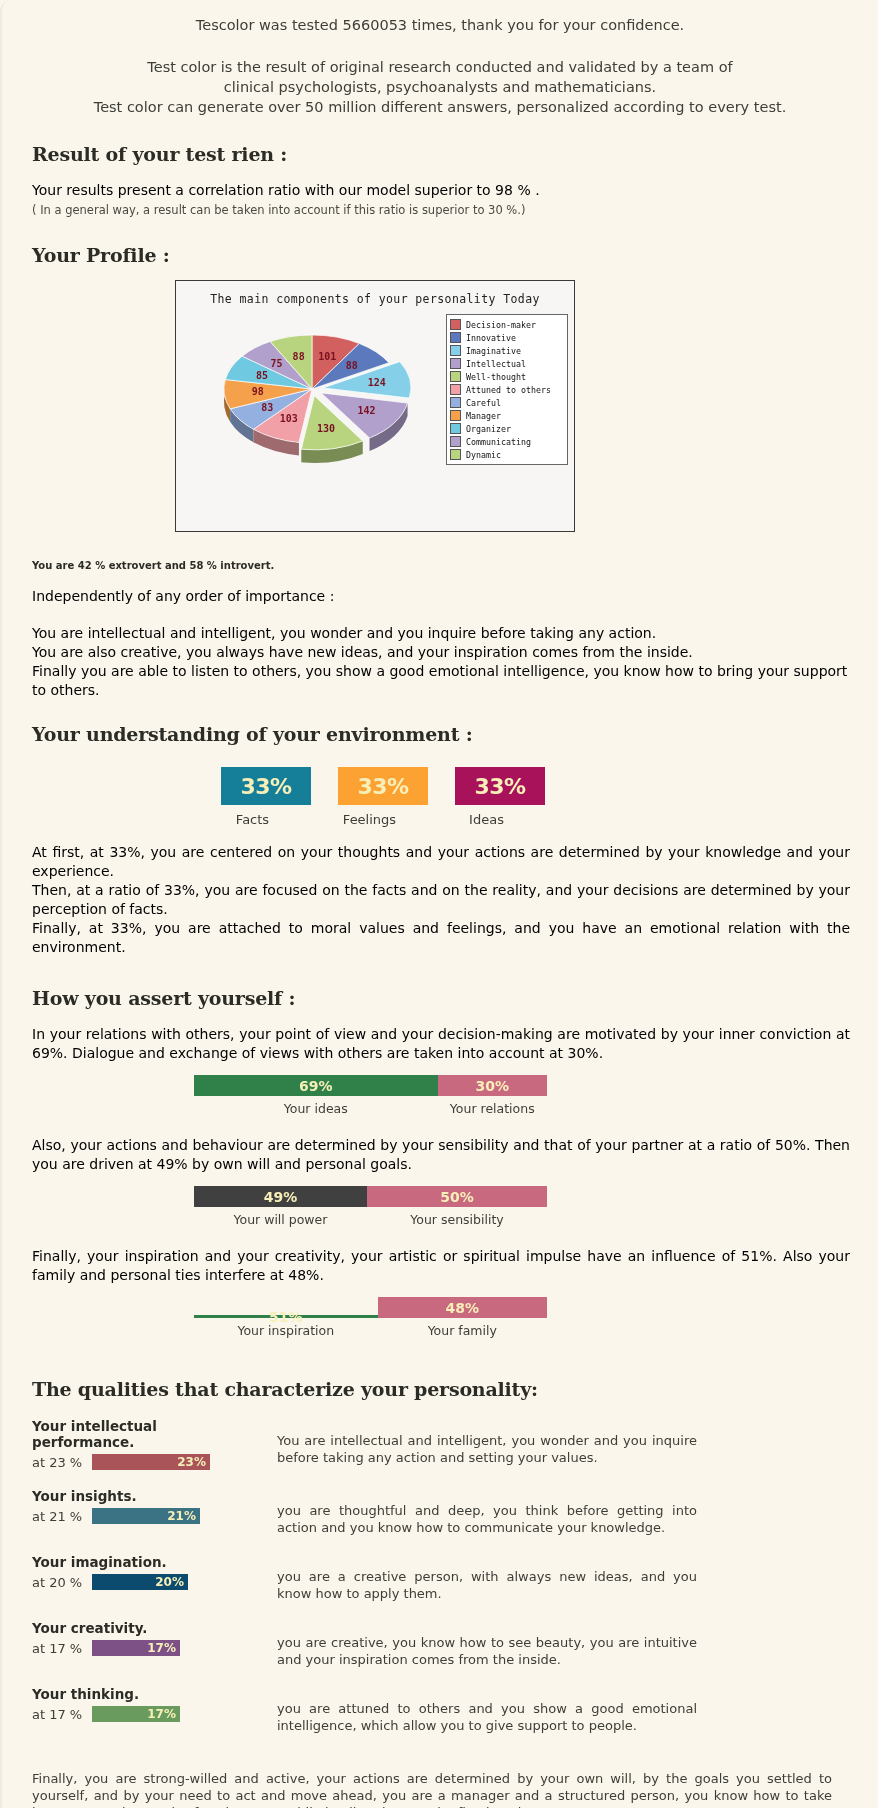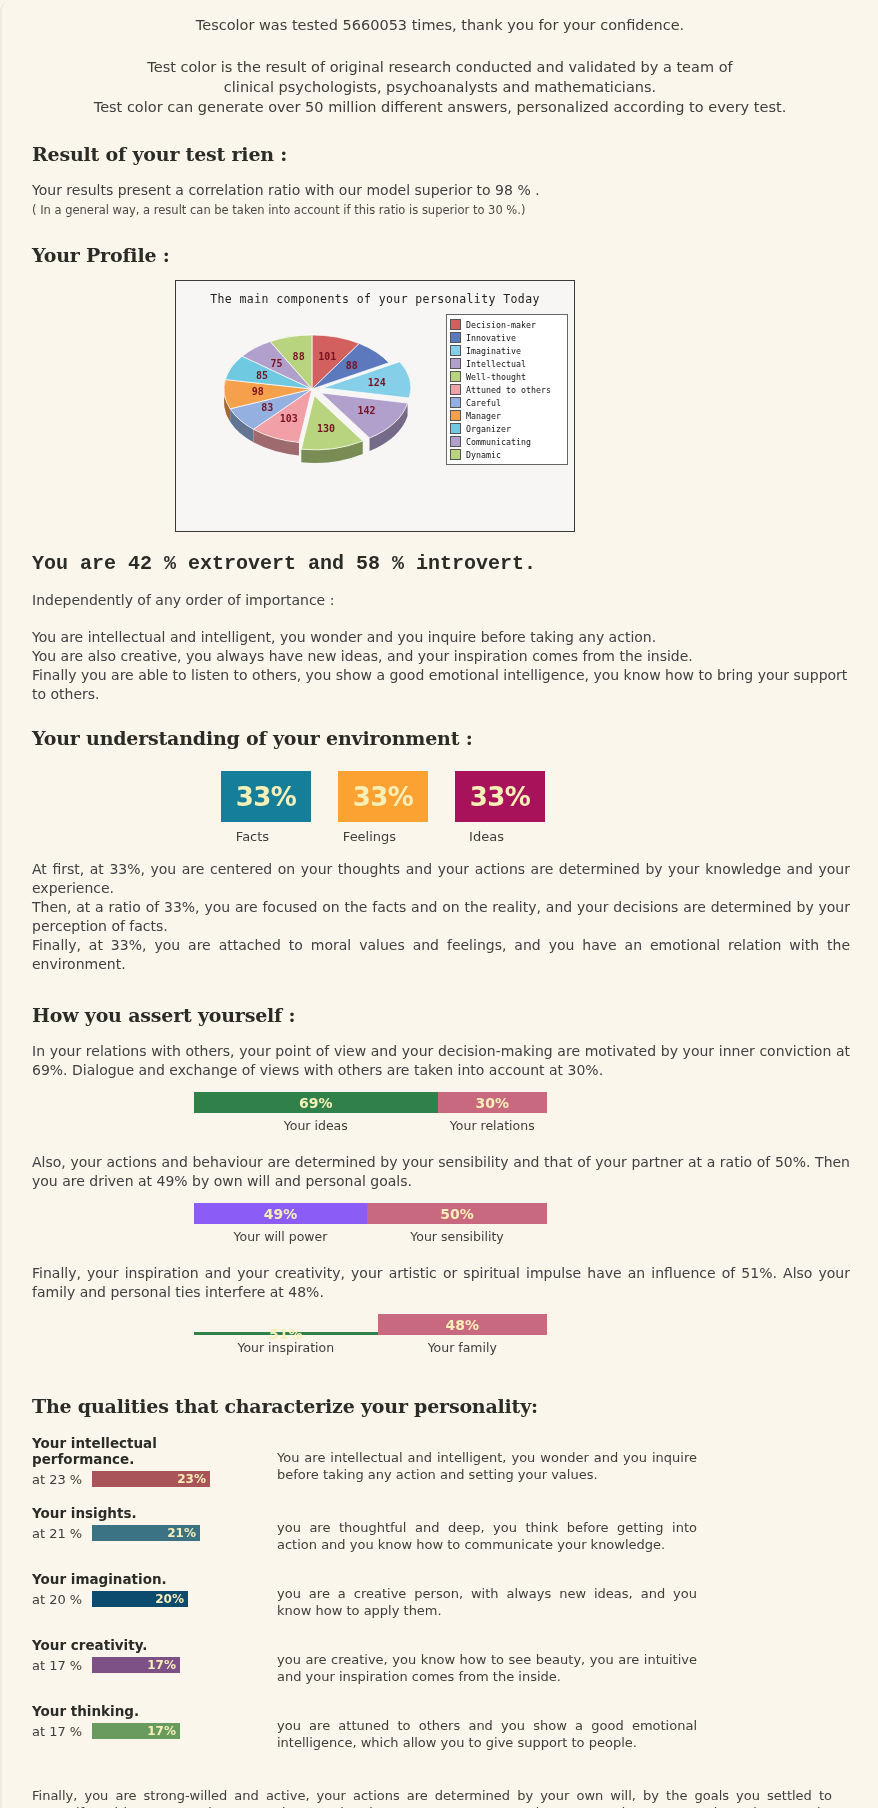--- a/index.html
+++ b/index.html
@@ -33,30 +33,29 @@
     font-weight:bold;
     font-size:19px;
     color:#2c2c26;
     margin:26px 0 0 30px;
     letter-spacing:-0.2px;
   }
   .para{
     margin:16px 30px 0 30px;
     font-size:14px;
     line-height:19px;
-    color:#404040;
+    color:#000000;
   }
   .para.small{font-size:11.5px;line-height:15px;margin-top:3px;color:#4a4a42;}
   .para.just{text-align:justify;}
   .bold-line{
-    margin:20px 0 0 30px;
-    font-size:20px;
+    margin:28px 0 0 30px;
+    font-size:10px;
     font-weight:bold;
     color:#2c2c26;
-    font-family:Liberation Mono, monospace;
   }
 
   
   .chart-wrap{
     margin:14px 0 0 173px;
     width:400px;
     height:252px;
     border:1px solid #3a3a3a;
     background:#f7f6f4;
     box-sizing:border-box;
@@ -108,25 +107,25 @@
   }
 
   
   .env-bars{
     display:flex;
     margin:22px 0 0 192px;
     width:353px;
   }
   .env-col{width:117px;}
   .env-box{
-    height:51px;
+    height:38px;
     display:flex;align-items:center;justify-content:center;
     font-family:"DejaVu Sans", sans-serif;
     font-weight:bold;
-    font-size:26px;
+    font-size:22px;
     color:#f7efb8;
     letter-spacing:-0.5px;
     margin-left:27px;
   }
   .env-cap{
     text-align:center;
     font-size:13px;
     color:#3e3e38;
     margin-top:7px;
   }
@@ -338,21 +337,21 @@
         <div class="duo-seg" style="width: 31%; background: rgb(201, 105, 127);">30%</div>
       </div>
       <div class="duo-caps">
         <div class="duo-cap" style="width: 69%;">Your ideas</div>
         <div class="duo-cap" style="width: 31%;">Your relations</div>
       </div>
     </div>
   <div class="para just" style="margin-top:20px;width:818px;box-sizing:border-box;">Also, your actions and behaviour are determined by your sensibility and that of your partner at a ratio of 50%. Then you are driven at 49% by own will and personal goals.</div>
   <div class="duo" id="duo-2">
       <div class="duo-track">
-        <div class="duo-seg" style="width: 49%; background: #8b5cf6;">49%</div>
+        <div class="duo-seg" style="width: 49%; background: #404040;">49%</div>
         <div class="duo-seg" style="width: 51%; background: rgb(201, 105, 127);">50%</div>
       </div>
       <div class="duo-caps">
         <div class="duo-cap" style="width: 49%;">Your will power</div>
         <div class="duo-cap" style="width: 51%;">Your sensibility</div>
       </div>
     </div>
   <div class="para just" style="margin-top:20px;width:818px;box-sizing:border-box;">Finally, your inspiration and your creativity, your artistic or spiritual impulse have an influence of 51%. Also your family and personal ties interfere at 48%.</div>
   <div class="duo" id="duo-3">
       <div class="duo-track">

